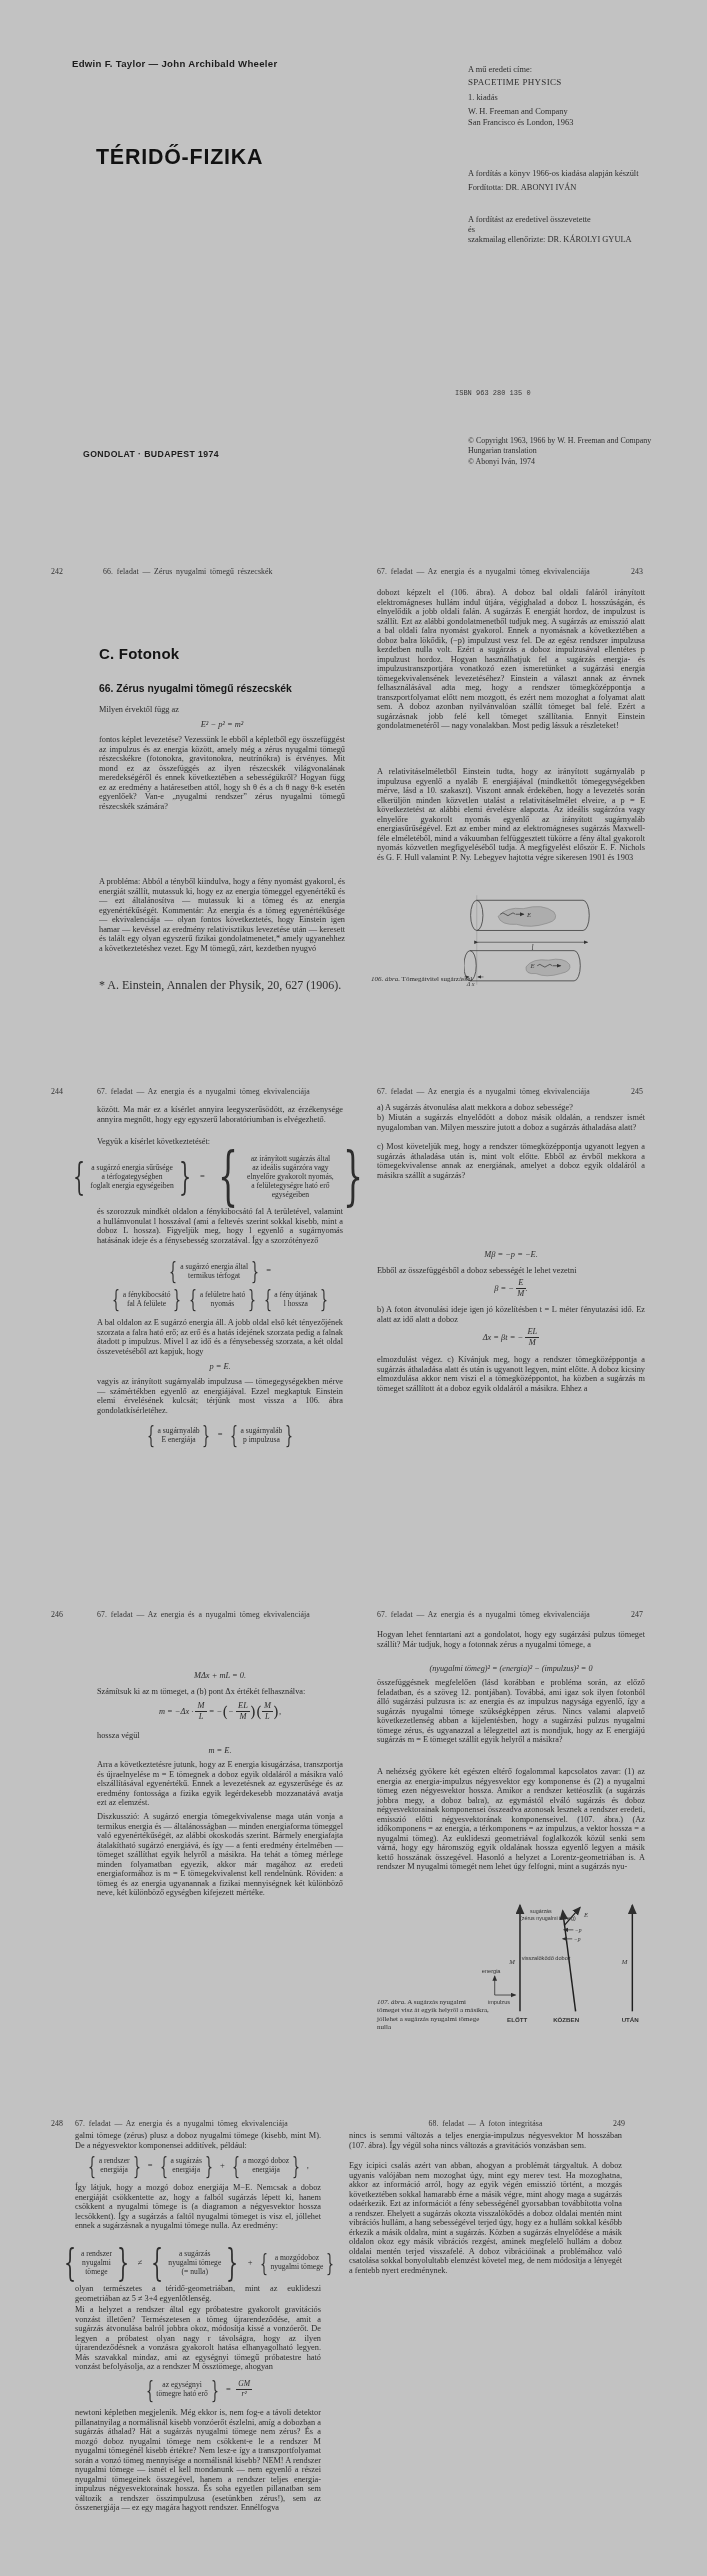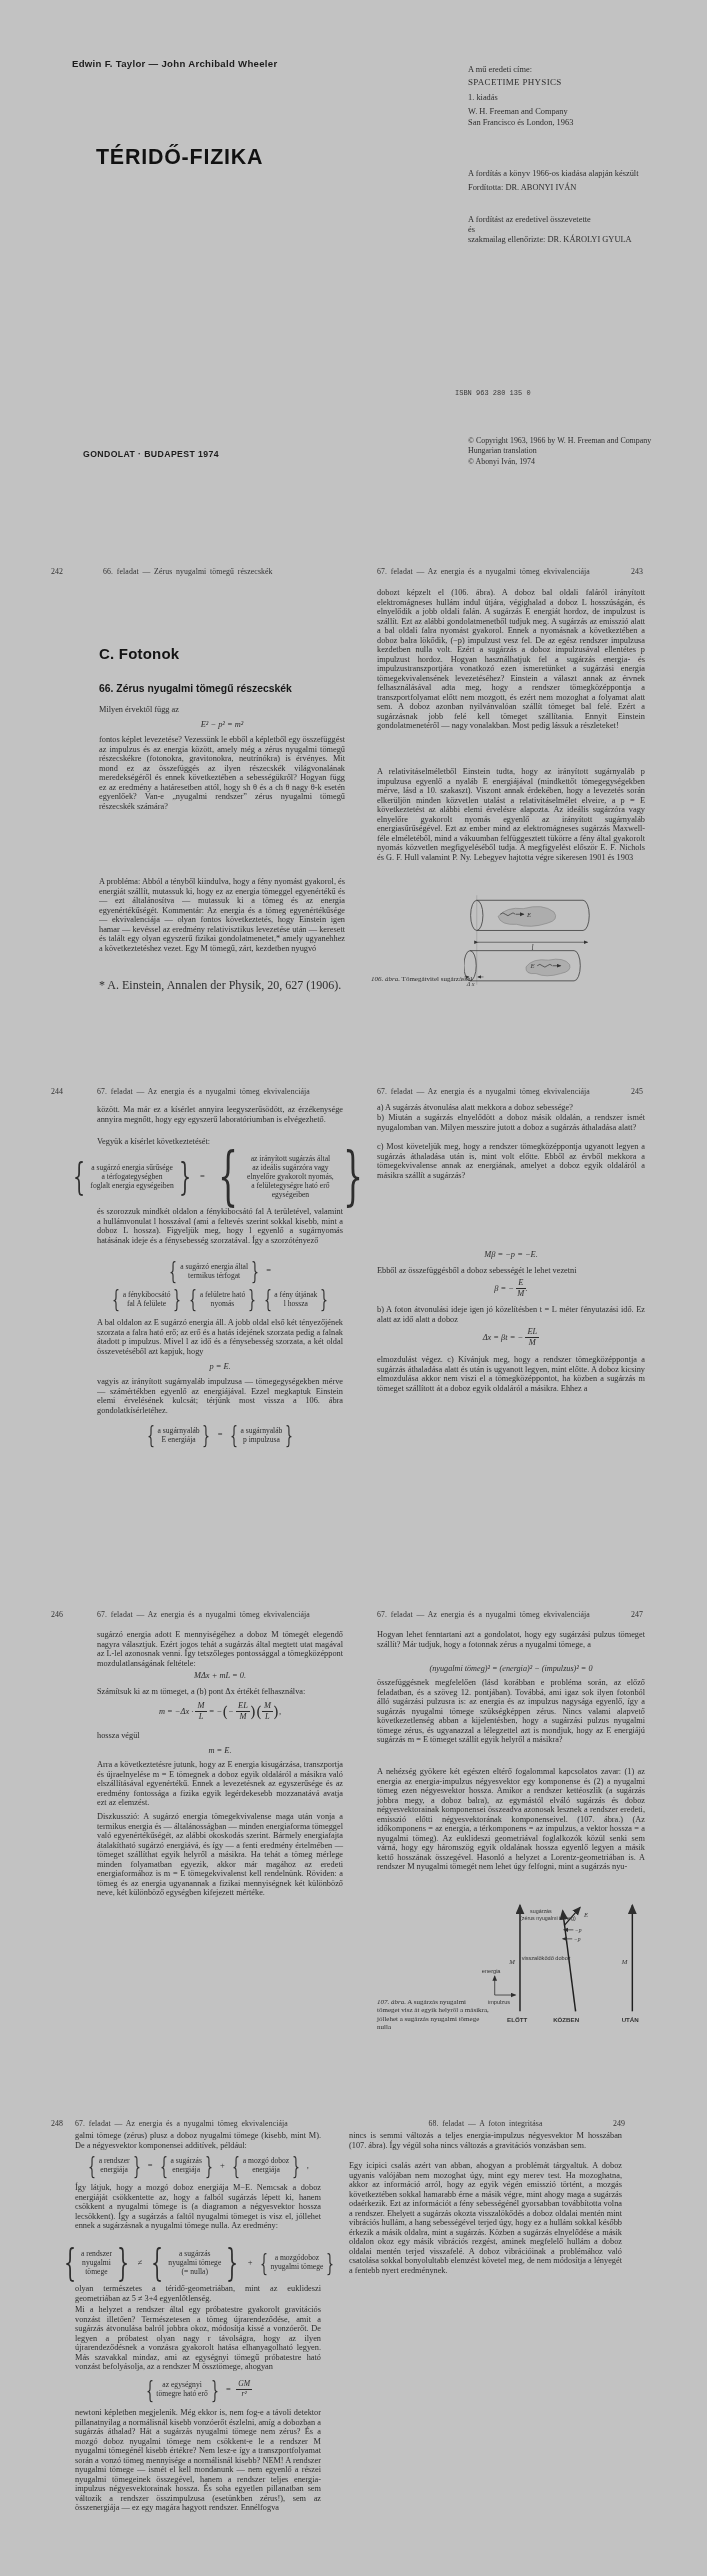--- a/index.html
+++ b/index.html
@@ -222,21 +222,20 @@
   <div class="abs body-text" style="left:377px;top:198px;width:268px">Ebből az összefüggésből a doboz sebességét le lehet vezetni</div>
   <div class="abs eq" style="left:377px;top:211px;width:268px"><span class="et">β = − </span><span class="frac"><span class="n">E</span><span class="d">M</span></span><span class="et">.</span></div>
   <div class="abs body-text" style="left:377px;top:237px;width:268px">b) A foton átvonulási ideje igen jó közelítésben t = L méter fényutazási idő. Ez alatt az idő alatt a doboz</div>
   <div class="abs eq" style="left:377px;top:260px;width:268px"><span class="et">Δx = βt = − </span><span class="frac"><span class="n">EL</span><span class="d">M</span></span></div>
   <div class="abs body-text" style="left:377px;top:287px;width:268px">elmozdulást végez. c) Kívánjuk meg, hogy a rendszer tömegközéppontja a sugárzás áthaladása alatt és után is ugyanott legyen, mint előtte. A doboz kicsiny elmozdulása akkor nem viszi el a tömegközéppontot, ha közben a sugárzás m tömeget szállított át a doboz egyik oldaláról a másikra. Ehhez a</div>
 </section>
 
 <section class="spread" style="top:1586px;height:517px">
   <div class="abs pagenum" style="left:51px;top:24px">246</div>
   <div class="abs rh" style="left:97px;top:24px">67. feladat — Az energia és a nyugalmi tömeg ekvivalenciája</div>
-  <div class="abs body-text" style="left:97px;top:44px;width:246px">sugárzó energia adott E mennyiségéhez a doboz M tömegét elegendő nagyra választjuk. Ezért jogos tehát a sugárzás által megtett utat magával az L-lel azonosnak venni. Így tetszőleges pontossággal a tömegközéppont mozdulatlanságának feltétele:</div>
   <div class="abs eq" style="left:97px;top:85px;width:246px">MΔx + mL = 0.</div>
   <div class="abs body-text" style="left:97px;top:101px;width:246px">Számítsuk ki az m tömeget, a (b) pont Δx értékét felhasználva:</div>
   <div class="abs eq" style="left:97px;top:116px;width:246px"><span class="et">m = −Δx · </span><span class="frac"><span class="n">M</span><span class="d">L</span></span><span class="et"> = −</span><span class="big">(</span><span class="et">− </span><span class="frac"><span class="n">EL</span><span class="d">M</span></span><span class="big">)</span><span class="big">(</span><span class="frac"><span class="n">M</span><span class="d">L</span></span><span class="big">)</span><span class="et">,</span></div>
   <div class="abs body-text" style="left:97px;top:145px;width:246px">hossza végül</div>
   <div class="abs eq" style="left:97px;top:160px;width:246px">m = E.</div>
   <div class="abs body-text" style="left:97px;top:174px;width:246px">Arra a következtetésre jutunk, hogy az E energia kisugárzása, transzportja és újraelnyelése m = E tömegnek a doboz egyik oldaláról a másikra való elszállításával egyenértékű. Ennek a levezetésnek az egyszerűsége és az eredmény fontossága a fizika egyik legérdekesebb mozzanatává avatja ezt az elemzést.</div>
   <div class="abs body-text" style="left:97px;top:226px;width:246px">Diszkusszió: A sugárzó energia tömegekvivalense maga után vonja a termikus energia és — általánosságban — minden energiaforma tömeggel való egyenértékűségét, az alábbi okoskodás szerint. Bármely energiafajta átalakítható sugárzó energiává, és így — a fenti eredmény értelmében — tömeget szállíthat egyik helyről a másikra. Ha tehát a tömeg mérlege minden folyamatban egyezik, akkor már magához az eredeti energiaformához is m = E tömegekvivalenst kell rendelnünk. Röviden: a tömeg és az energia ugyanannak a fizikai mennyiségnek két különböző neve, két különböző egységben kifejezett mértéke.</div>
 
   <div class="abs rh" style="left:377px;top:24px">67. feladat — Az energia és a nyugalmi tömeg ekvivalenciája</div>
   <div class="abs pagenum" style="left:631px;top:24px">247</div>

